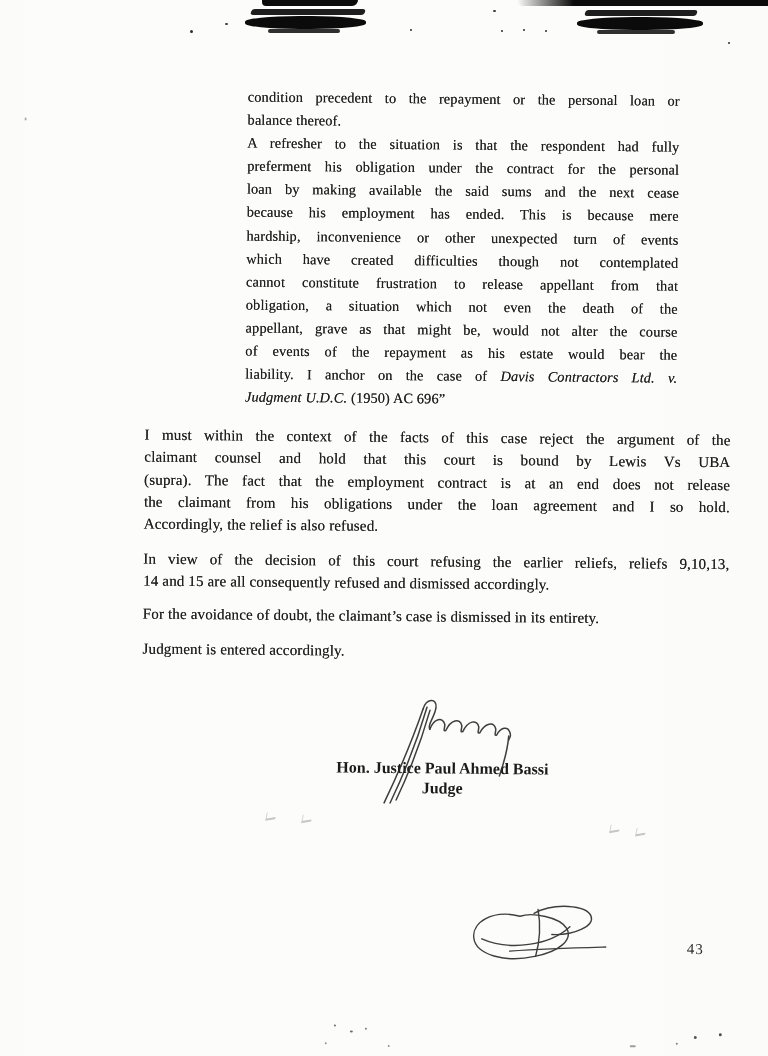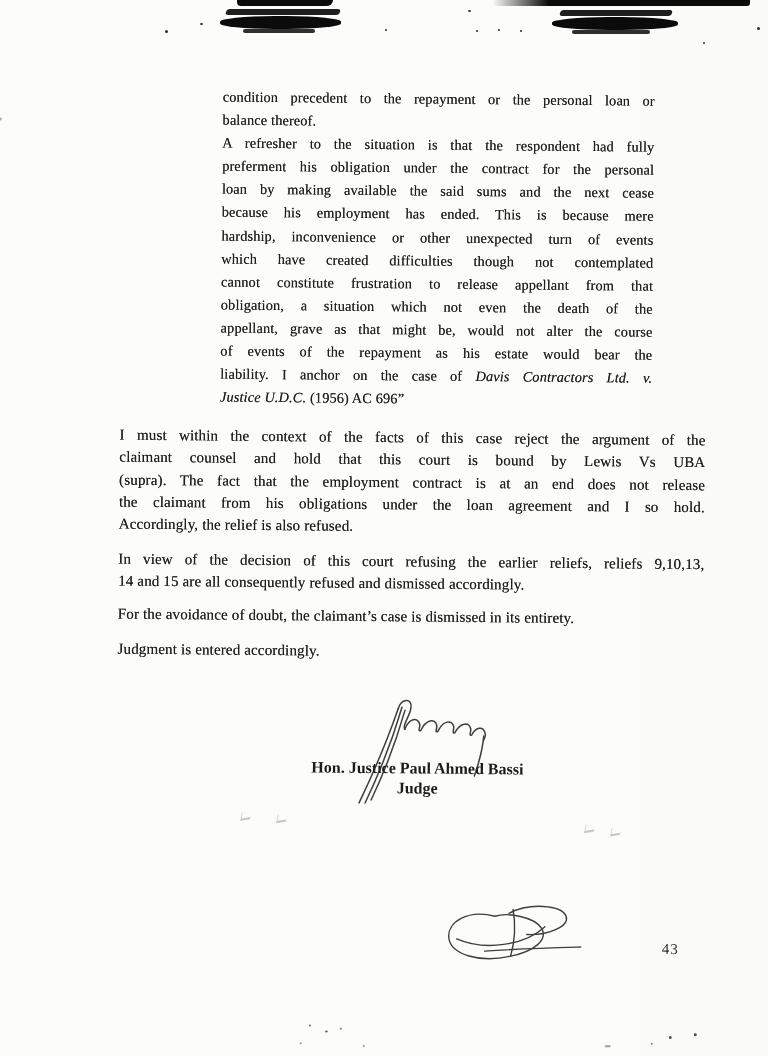--- a/index.html
+++ b/index.html
@@ -9,20 +9,21 @@
     height: 1056px;
     background: #fbfbfa;
     overflow: hidden;
     font-family: "Liberation Serif", serif;
   }
   #page {
     position: relative;
     width: 640px;
     height: 1056px;
     background: #fcfcfb;
+    margin-left: 25px;
   }
   
   #content {
     position: absolute;
     left: 0; top: 0;
     width: 768px; height: 1056px;
     transform: rotate(0.55deg);
     transform-origin: 60px 80px;
     color: #1f1f1f;
   }
@@ -136,21 +137,21 @@
       <div class="ln j">preferment his obligation under the contract for the personal</div>
       <div class="ln j">loan by making available the said sums and the next cease</div>
       <div class="ln j">because his employment has ended. This is because mere</div>
       <div class="ln j">hardship, inconvenience or other unexpected turn of events</div>
       <div class="ln j">which have created difficulties though not contemplated</div>
       <div class="ln j">cannot constitute frustration to release appellant from that</div>
       <div class="ln j">obligation, a situation which not even the death of the</div>
       <div class="ln j">appellant, grave as that might be, would not alter the course</div>
       <div class="ln j">of events of the repayment as his estate would bear the</div>
       <div class="ln j"><span>liability. I anchor on the case of </span><span class="it">Davis Contractors Ltd. v.</span></div>
-      <div class="ln"><span class="it">Justice U.D.C.</span><span> (1956) AC 696”</span></div>
+      <div class="ln"><span class="it">Judgment U.D.C.</span><span> (1950) AC 696”</span></div>
     </div>
 
     <div id="para-reject" class="body-para">
       <div class="ln j">I must within the context of the facts of this case reject the argument of the</div>
       <div class="ln j">claimant counsel and hold that this court is bound by Lewis Vs UBA</div>
       <div class="ln j">(supra). The fact that the employment contract is at an end does not release</div>
       <div class="ln j">the claimant from his obligations under the loan agreement and I so hold.</div>
       <div class="ln">Accordingly, the relief is also refused.</div>
     </div>
 

